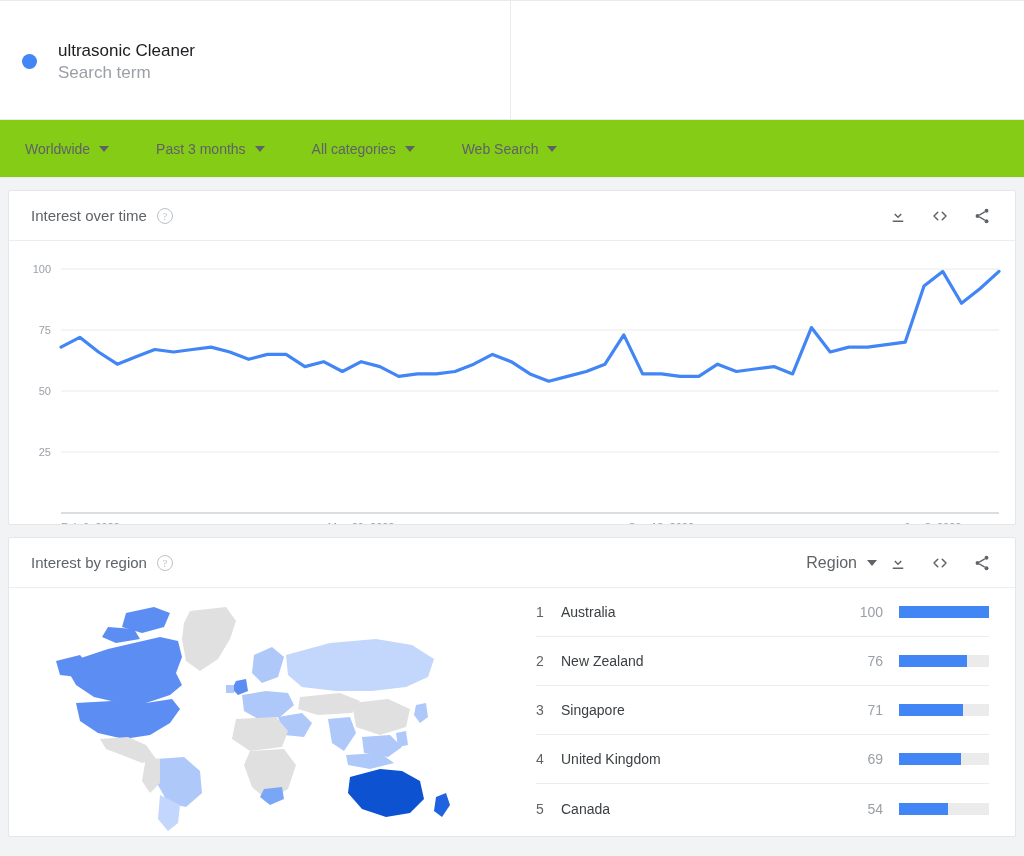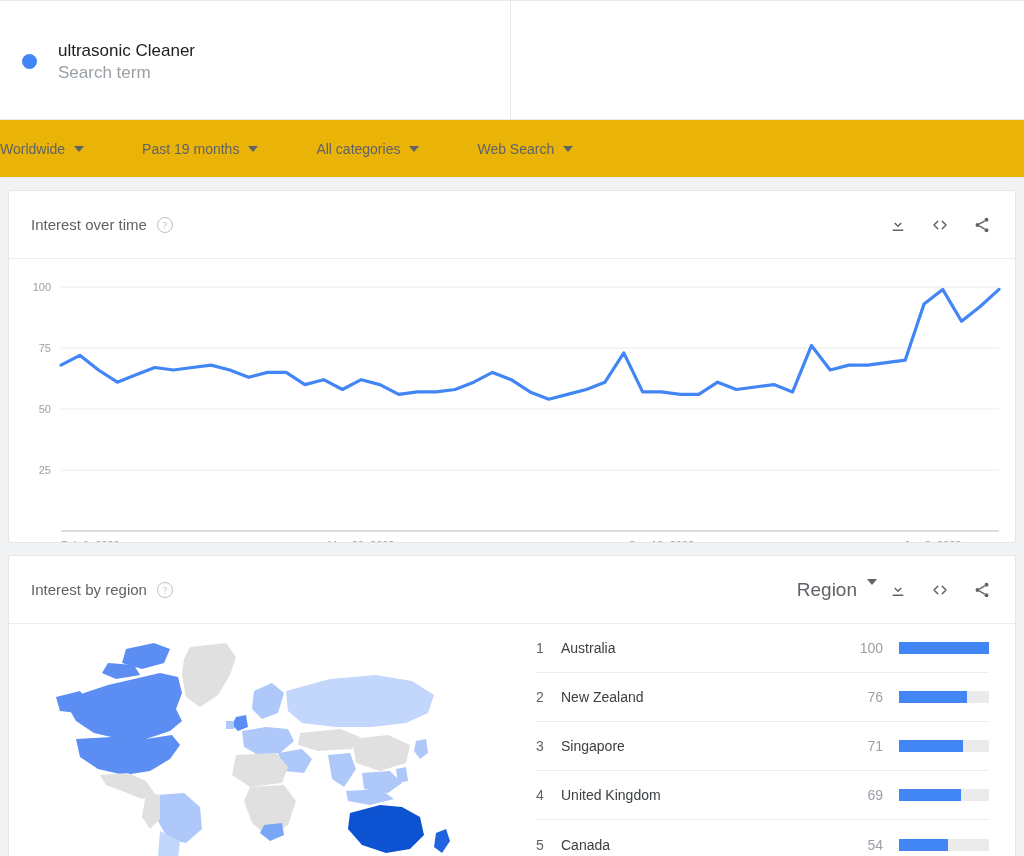--- a/index.html
+++ b/index.html
@@ -53,26 +53,27 @@
   }
   .plus-icon::before, .plus-icon::after {
     content: ""; position: absolute; background: #5f6368;
   }
   .plus-icon::before { left: 0; top: 8.5px; width: 19px; height: 2px; }
   .plus-icon::after  { top: 0; left: 8.5px; height: 19px; width: 2px; }
   .compare-label { font-size: 17px; color: #5f6368; }
 
   
   .filter-bar {
-    background: #eab308;
+    background: #84cc16;
     height: 58px;
     display: flex;
     align-items: center;
+    padding-left: 25px;
     border-bottom: 1px solid #e8eaed;
-    gap: 12px;
+    gap: 1px;
   }
   .filter {
     display: flex; align-items: center; gap: 9px;
     cursor: pointer; background: none; border: none;
     font-family: inherit;
     font-size: 14px; color: #5f6368;
     margin-right: 46px;
   }
   .caret {
     width: 0; height: 0;
@@ -83,21 +84,21 @@
   }
 
   
   .card {
     background: #fff;
     margin: 12px 8px 0 8px;
     border: 1px solid #e4e6e8;
     border-radius: 2px;
   }
   .card-head {
-    height: 68px;
+    height: 50px;
     display: flex;
     align-items: center;
     padding: 0 22px 0 22px;
     border-bottom: 1px solid #ecedef;
   }
   .card-title { font-size: 15px; color: #5f6368; }
   .help-icon {
     width: 16px; height: 16px; border-radius: 50%;
     border: 1px solid #bdc1c6;
     color: #bdc1c6; font-size: 11px; line-height: 14px;
@@ -105,22 +106,22 @@
     font-family: "Liberation Serif", serif;
   }
   .head-spacer { flex: 1; }
   .head-tools { display: flex; align-items: center; gap: 20px; }
   .tool-btn {
     background: none; border: none; cursor: pointer;
     display: flex; align-items: center; justify-content: center;
     width: 22px; height: 22px; color: #5f6368;
   }
   .region-select {
-    display: flex; align-items: flex-start; gap: 10px;
-    font-size: 19px; color: #5f6368; cursor: pointer;
+    display: flex; align-items: center; gap: 10px;
+    font-size: 16px; color: #5f6368; cursor: pointer;
     background: none; border: none; font-family: inherit;
     margin-right: 10px;
     padding-left: 31px;
   }
 
   
   .chart-wrap { height: 283px; position: relative; padding: 0; }
   .chart-svg { display: block; width: 100%; height: 283px; }
   .tick-text { font-size: 11px; fill: #9aa0a6; font-family: "Liberation Sans", sans-serif; }
   .xtick-text { font-size: 11px; fill: #9aa0a6; font-family: "Liberation Sans", sans-serif; }
@@ -161,21 +162,21 @@
     </div>
   </div>
 </div>
 
 <div class="filter-bar">
   <button class="filter">
     <span>Worldwide</span>
     <span class="caret"></span>
   </button>
   <button class="filter">
-    <span>Past 19 months</span>
+    <span>Past 3 months</span>
     <span class="caret"></span>
   </button>
   <button class="filter">
     <span>All categories</span>
     <span class="caret"></span>
   </button>
   <button class="filter">
     <span>Web Search</span>
     <span class="caret"></span>
   </button>

